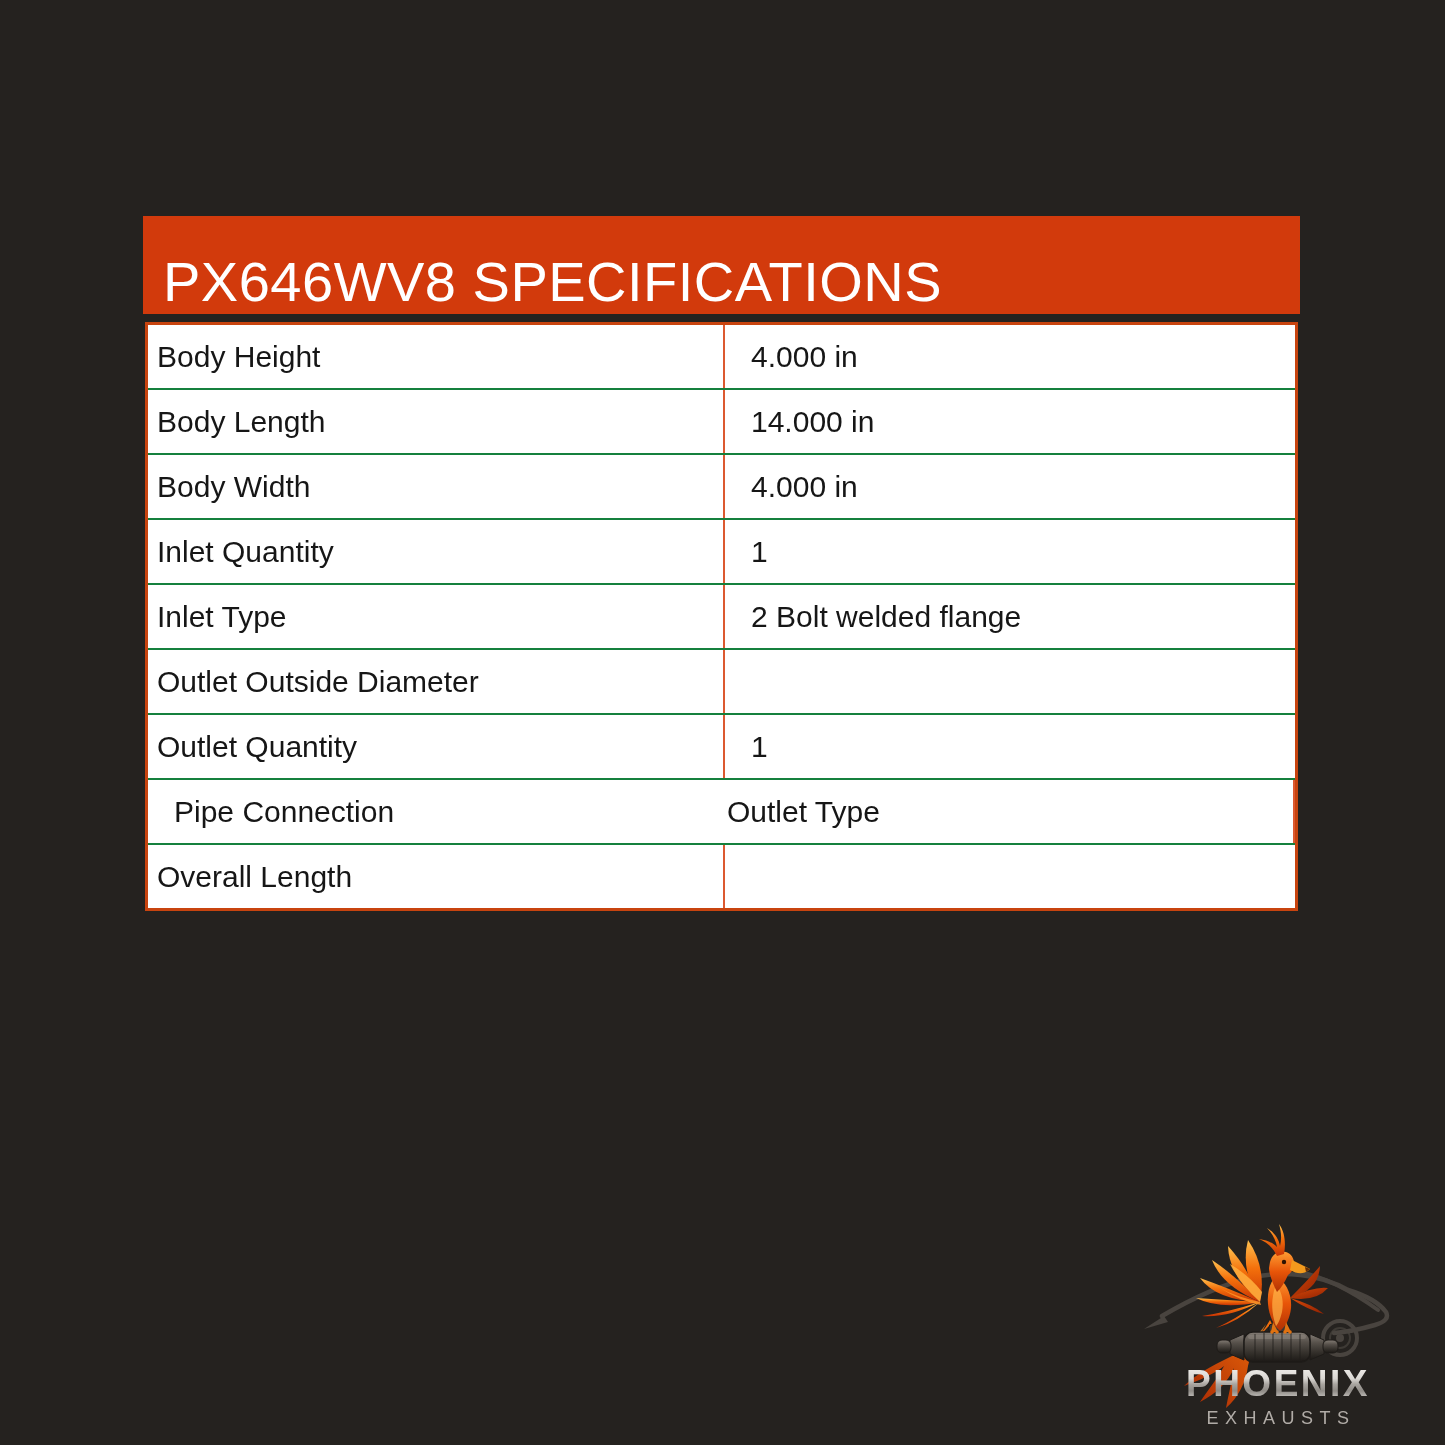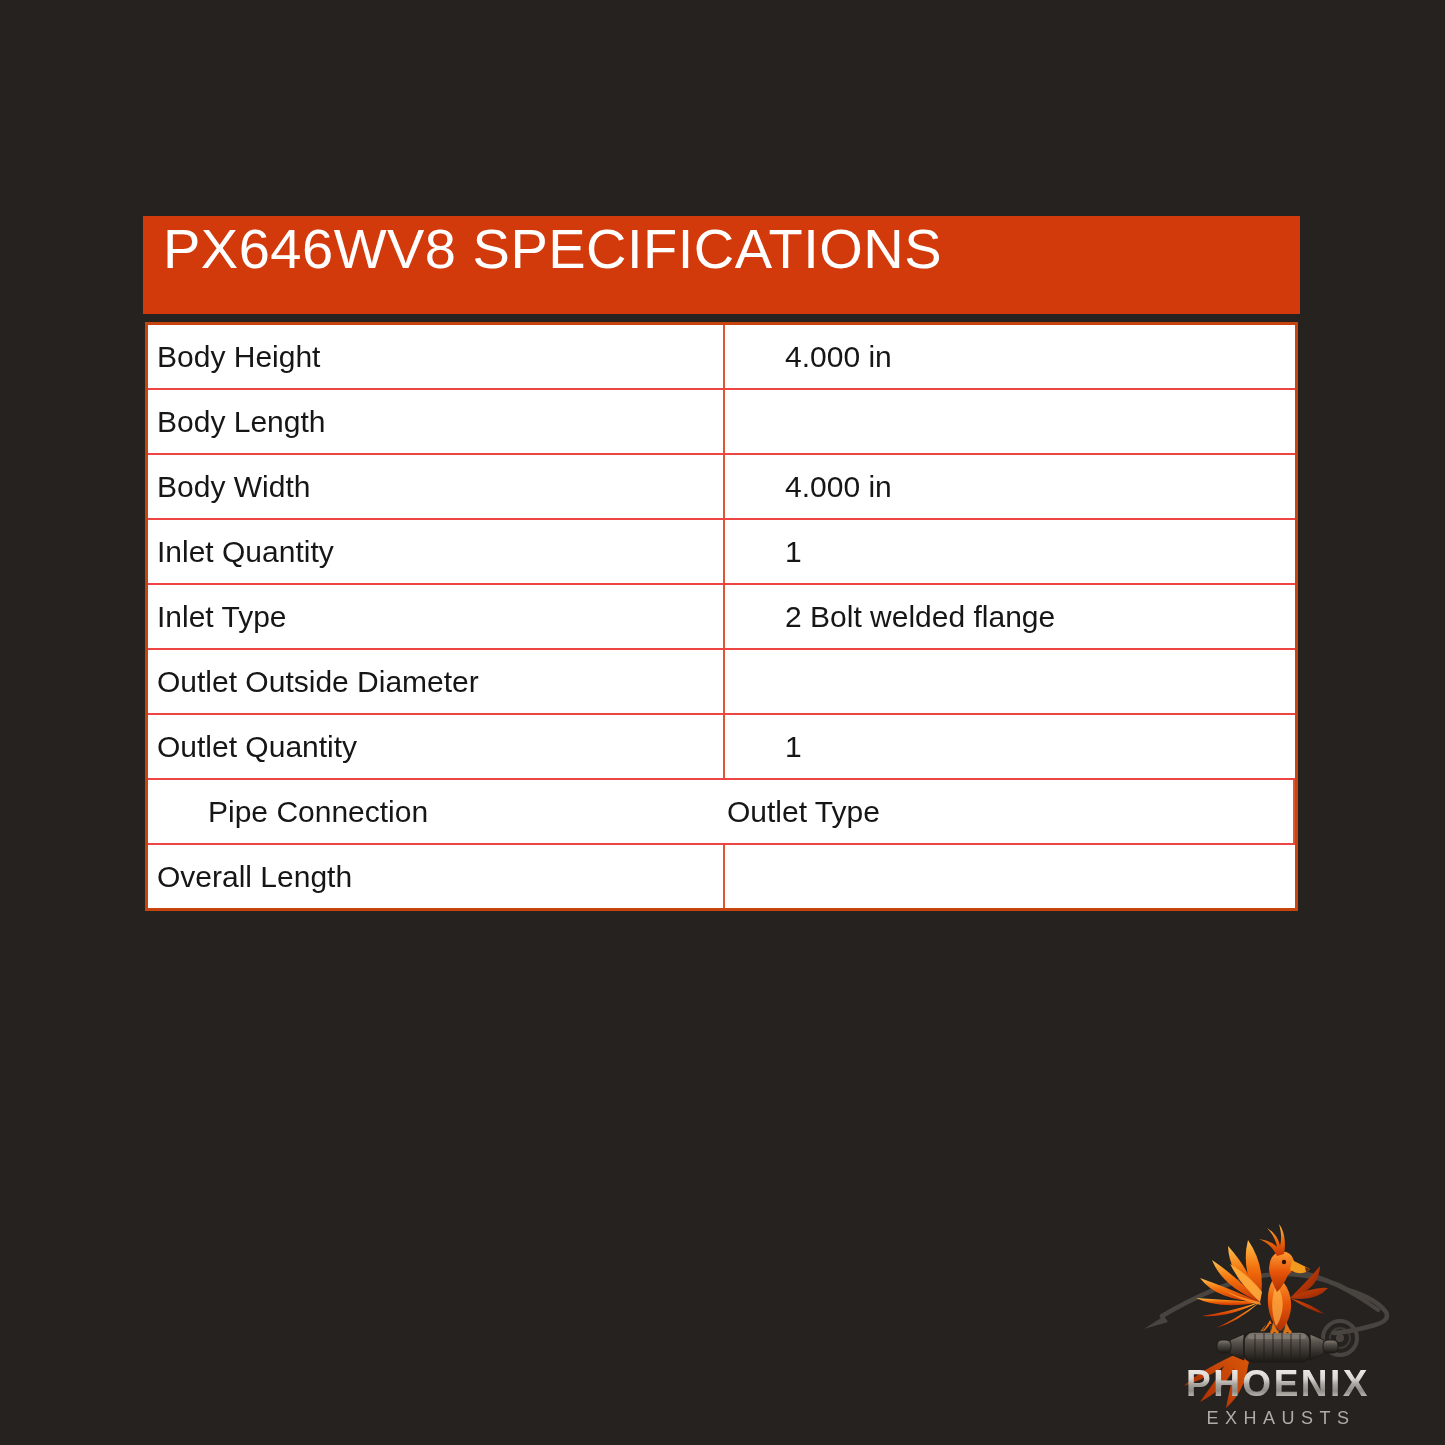--- a/index.html
+++ b/index.html
@@ -19,41 +19,41 @@
   }
   .spec-header {
     position: absolute;
     left: 143px;
     top: 216px;
     width: 1157px;
     height: 98px;
     background: #D23A0C;
     color: #FFFFFF;
     display: flex;
-    align-items: flex-start;
+    align-items: flex-end;
     box-sizing: border-box;
     padding-left: 20px;
     font-size: 56px;
     font-weight: 400;
     letter-spacing: 0.5px;
     white-space: nowrap;
   }
   .spec-table {
     position: absolute;
     left: 145px;
     top: 322px;
     width: 1153px;
     background: #FFFFFF;
     border: 3px solid #C8440F;
     box-sizing: border-box;
   }
   .spec-row {
     display: flex;
     height: 63px;
-    border-bottom: 2px solid #ef4444;
+    border-bottom: 2px solid #15803d;
   }
   .spec-row:last-child {
     border-bottom: none;
     height: 63px;
   }
   .cell {
     display: flex;
     align-items: center;
     font-size: 30px;
     color: #161616;
@@ -62,21 +62,20 @@
     box-sizing: border-box;
   }
   .cell.label {
     flex: 0 0 577px;
     padding-left: 9px;
     border-right: 2px solid #DC5930;
   }
   .cell.value {
     flex: 1;
     padding-left: 26px;
-    margin-left: 34px;
   }
   .logo {
     position: absolute;
     left: 1128px;
     top: 1212px;
     width: 300px;
     height: 260px;
   }
   .logo svg { display: block; }
 </style>
@@ -89,20 +88,21 @@
     <span>PX646WV8 SPECIFICATIONS</span>
   </div>
 
   <div class="spec-table">
     <div class="spec-row">
       <div class="cell label">Body Height</div>
       <div class="cell value">4.000 in</div>
     </div>
     <div class="spec-row">
       <div class="cell label">Body Length</div>
+      <div class="cell value">14.000 in</div>
     </div>
     <div class="spec-row">
       <div class="cell label">Body Width</div>
       <div class="cell value">4.000 in</div>
     </div>
     <div class="spec-row">
       <div class="cell label">Inlet Quantity</div>
       <div class="cell value">1</div>
     </div>
     <div class="spec-row">

